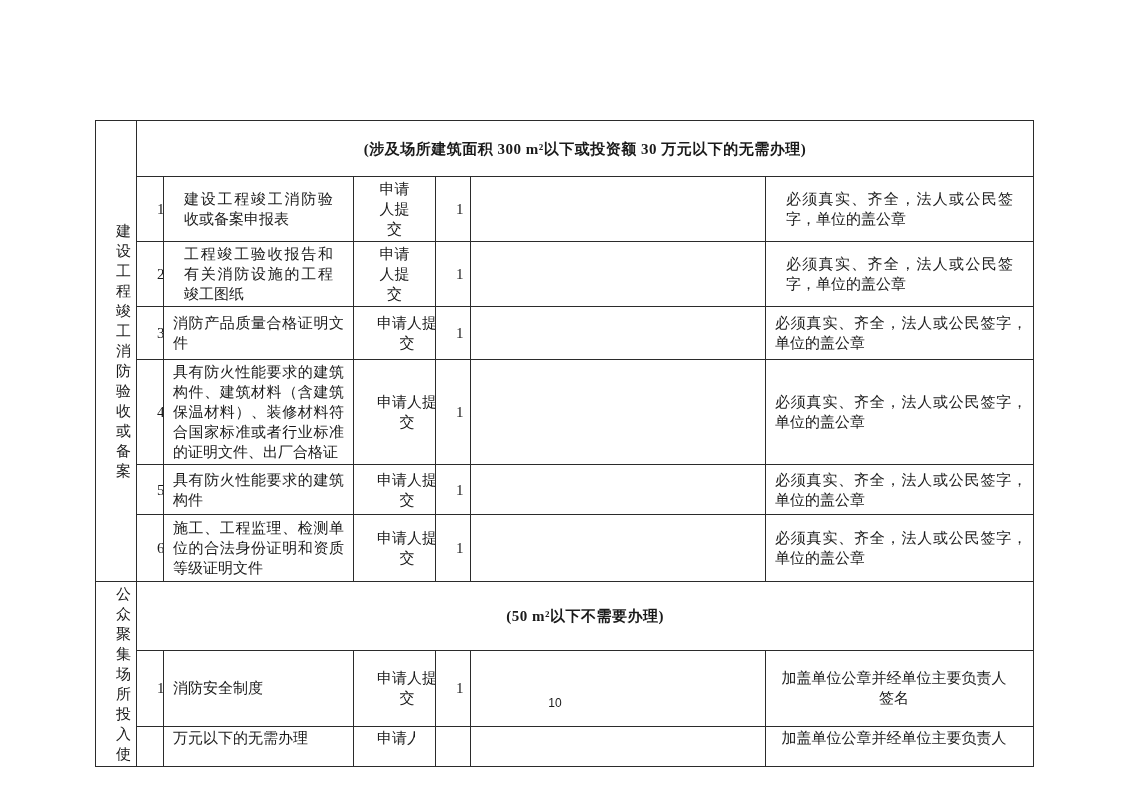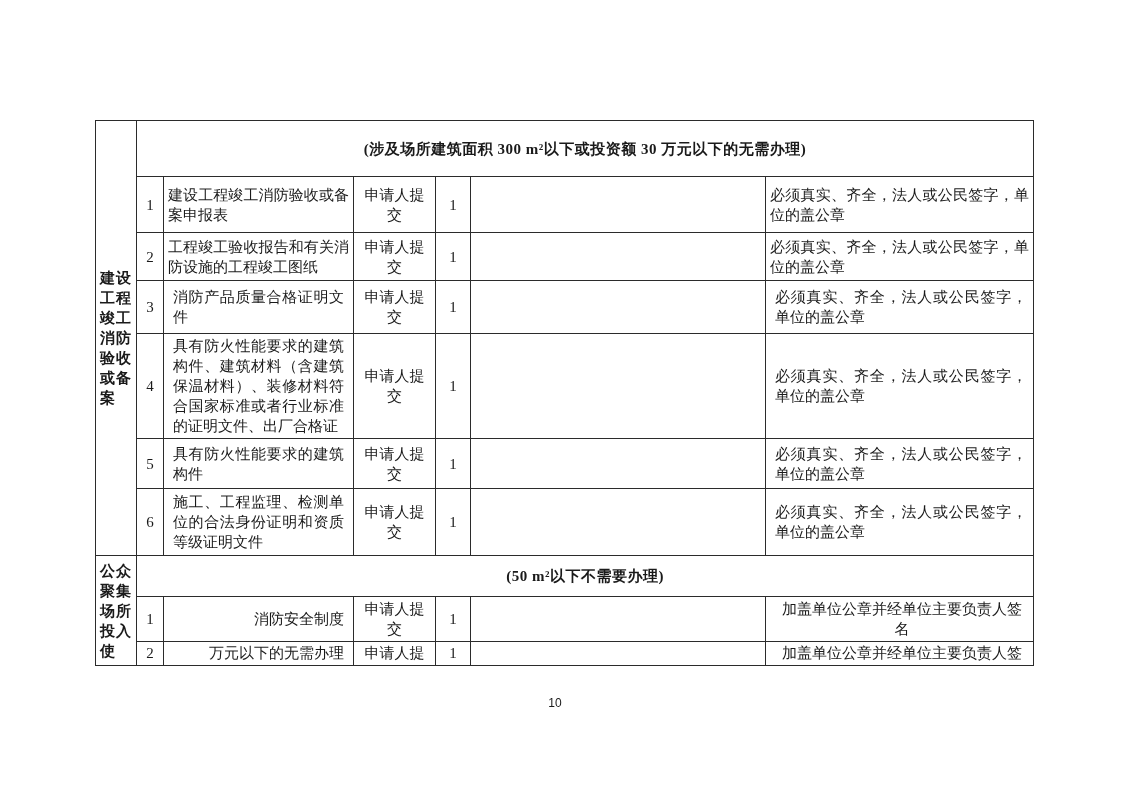--- a/index.html
+++ b/index.html
@@ -17,21 +17,21 @@
     left: 95px; top: 120px;
     width: 938px;
     border-collapse: collapse;
     table-layout: fixed;
   }
   .doc-table td {
     border: 1px solid #2b2b2b;
     vertical-align: middle;
     font-size: 15px;
     line-height: 20px;
-    padding: 2px 4px;
+    padding: 2px 20px;
     overflow: hidden;
   }
 
   
   .rh56 { height: 56px; }
   .rh48 { height: 48px; }
   .rh53 { height: 53px; }
   .rh102 { height: 102px; }
   .rh50 { height: 50px; }
   .rh67 { height: 67px; }
@@ -40,21 +40,20 @@
   .rh21 { height: 21px; }
 
   
   .c-side {
     text-align: left;
     font-size: 15px;
     line-height: 23px;
     padding: 0 5px;
     letter-spacing: 1px;
     word-break: break-all;
-    font-weight: bold;
   }
   .c-side2 {
     vertical-align: top;
     line-height: 21.2px;
     padding-top: 2px;
   }
 
   
   .c-hdr {
     text-align: center;
@@ -64,21 +63,21 @@
   }
 
   .c-num { text-align: center; }
   .c-name {
     text-align: justify;
     text-justify: inter-character;
     padding: 2px 4px;
     font-family: Liberation Serif, serif;
   }
   .c-name.pad8 { padding: 2px 9px; margin-top: 36px; }
-  .c-name.plain { text-align: right; }
+  .c-name.plain { text-align: left; }
   .c-sub { text-align: center; }
   .c-qty { text-align: center; }
   .c-req {
     font-size: 14px;
     line-height: 22px;
     padding: 2px 2px 2px 3px;
     text-align: justify;
     text-justify: inter-character;
   }
   .c-req.pad8 { padding: 2px 6px 2px 9px; }

